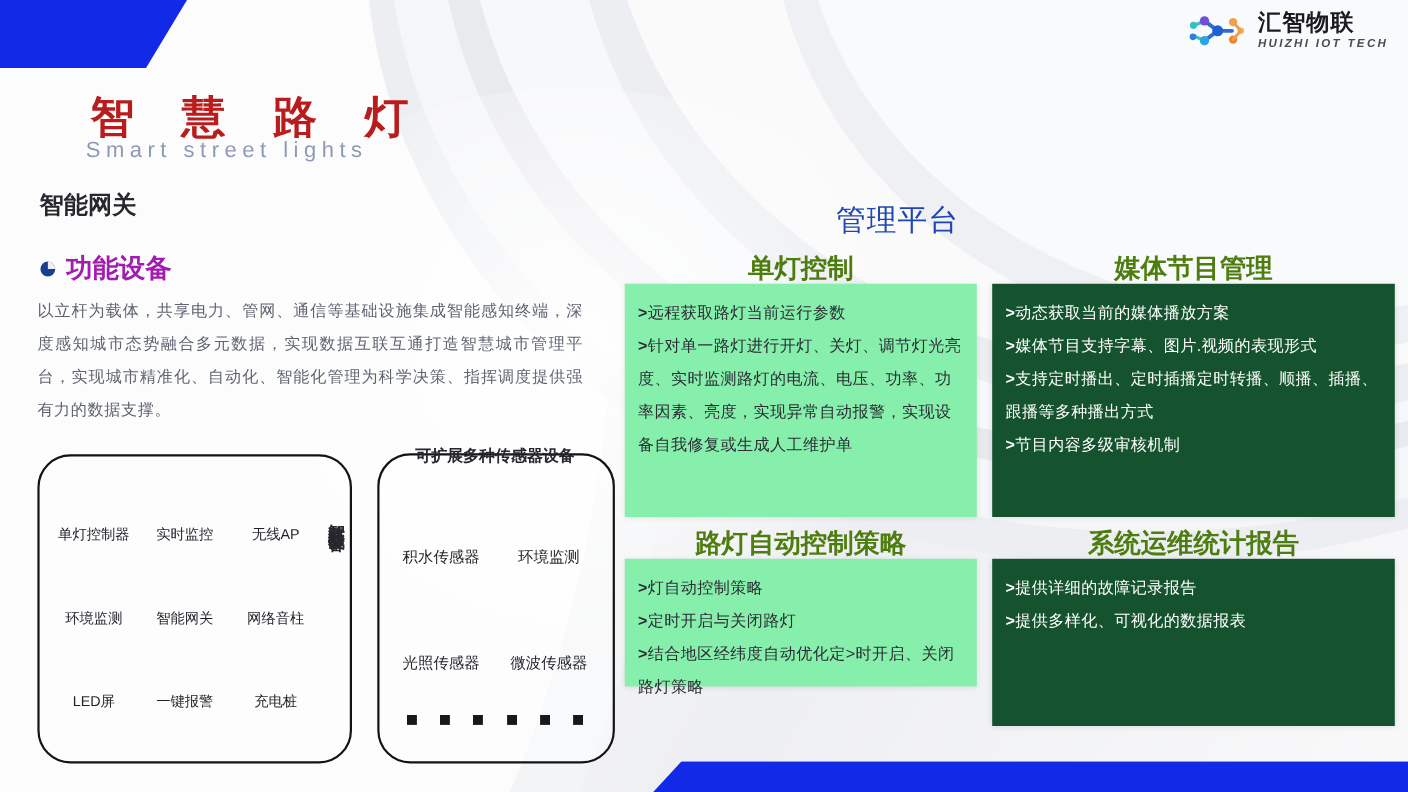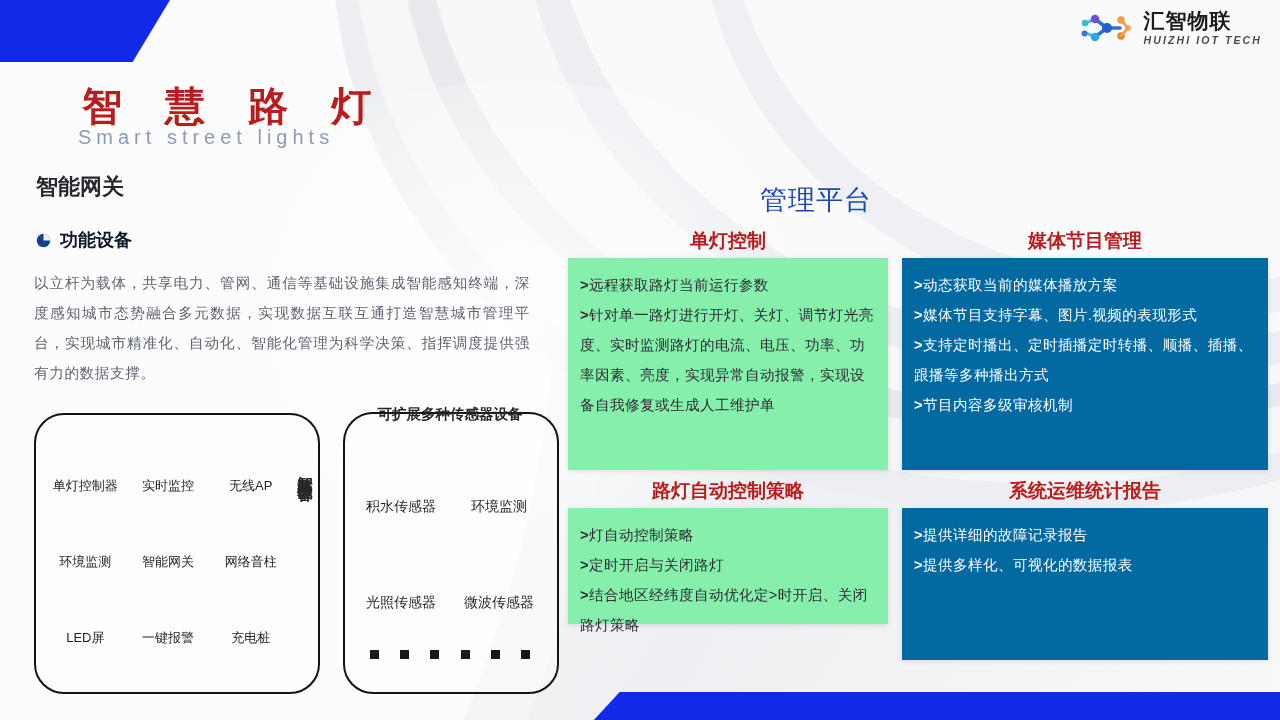--- a/index.html
+++ b/index.html
@@ -43,21 +43,21 @@
 
   
   .title-cn{position:absolute;left:60px;top:79px;font-size:40px;font-weight:bold;color:#b91c1c;
             letter-spacing:16px;margin-left:22px;}
   .title-en{position:absolute;left:78px;top:126px;font-size:20px;color:#8d99b5;letter-spacing:5px;}
 
   
   .sec-title{position:absolute;left:36px;top:172px;font-size:22px;color:#26282e;font-weight:bold;}
   .subsec{position:absolute;left:36px;top:228px;display:flex;align-items:center;gap:9px;}
   .pie-icon{width:15px;height:15px;flex:none;}
-  .subsec-label{font-size:18px;font-weight:bold;color:#0f172a;}
+  .subsec-label{font-size:24px;font-weight:bold;color:#a21caf;}
   .body-text{position:absolute;left:34px;top:268px;width:496px;font-size:14.6px;line-height:30px;
              color:#5f6470;letter-spacing:.6px;text-align:justify;}
 
   
   .panel{position:absolute;border:2.6px solid #131313;border-radius:30px;background:rgba(255,255,255,.42);}
   .panel-a{left:34px;top:413px;width:282px;height:277px;}
   .panel-b{left:343px;top:412px;width:212px;height:278px;}
   .panel-b-title{position:absolute;left:352px;top:405px;width:196px;text-align:center;font-size:14.5px;
                  font-weight:bold;color:#25272c;background:transparent;}
   .vert-label{position:absolute;left:294px;top:464px;width:22px;font-size:15px;font-weight:bold;
@@ -71,29 +71,29 @@
   .dev-img{height:54px;display:flex;align-items:flex-end;justify-content:center;}
   .dev-b .dev-img{height:72px;}
   .dev-name{font-size:13px;color:#1f2127;margin-top:2px;white-space:nowrap;}
   .dev-b .dev-name{font-size:14px;}
   .dots{position:absolute;left:370px;top:650px;width:160px;display:flex;justify-content:space-between;}
   .dots i{width:9px;height:9px;background:#18181a;display:block;}
 
   
   .plat-title{position:absolute;left:760px;top:182px;font-size:27px;font-weight:normal;color:#1f46b4;
               letter-spacing:1px;}
-  .card-h{position:absolute;font-size:19px;font-weight:bold;color:#b91c1c;text-align:center;}
+  .card-h{position:absolute;font-size:24px;font-weight:bold;color:#4d7c0f;text-align:center;}
   .h-sl{left:568px;top:228px;width:320px;}
   .h-md{left:902px;top:228px;width:366px;}
   .h-auto{left:568px;top:478px;width:320px;}
   .h-rep{left:902px;top:478px;width:366px;}
 
   .card{position:absolute;padding:12px 10px 10px 12px;box-sizing:border-box;}
   .card-white{background:#86efac;box-shadow:0 1px 5px rgba(40,50,80,.13);}
-  .card-blue{background:#0369a1;box-shadow:0 1px 5px rgba(40,50,80,.15);}
+  .card-blue{background:#14532d;box-shadow:0 1px 5px rgba(40,50,80,.15);}
   .c-sl{left:568px;top:258px;width:320px;height:212px;}
   .c-md{left:902px;top:258px;width:366px;height:212px;}
   .c-auto{left:568px;top:508px;width:320px;height:116px;}
   .c-rep{left:902px;top:508px;width:366px;height:152px;}
 
   .bullets{margin:0;padding:0;list-style:none;}
   .bullets li{font-size:14.6px;line-height:30px;letter-spacing:.4px;display:block;}
   .card-white .bullets li{color:#2b2d33;}
   .card-blue .bullets li{color:#ffffff;}
   .card-white .c-arrow{color:#2b2d33;font-weight:bold;}

